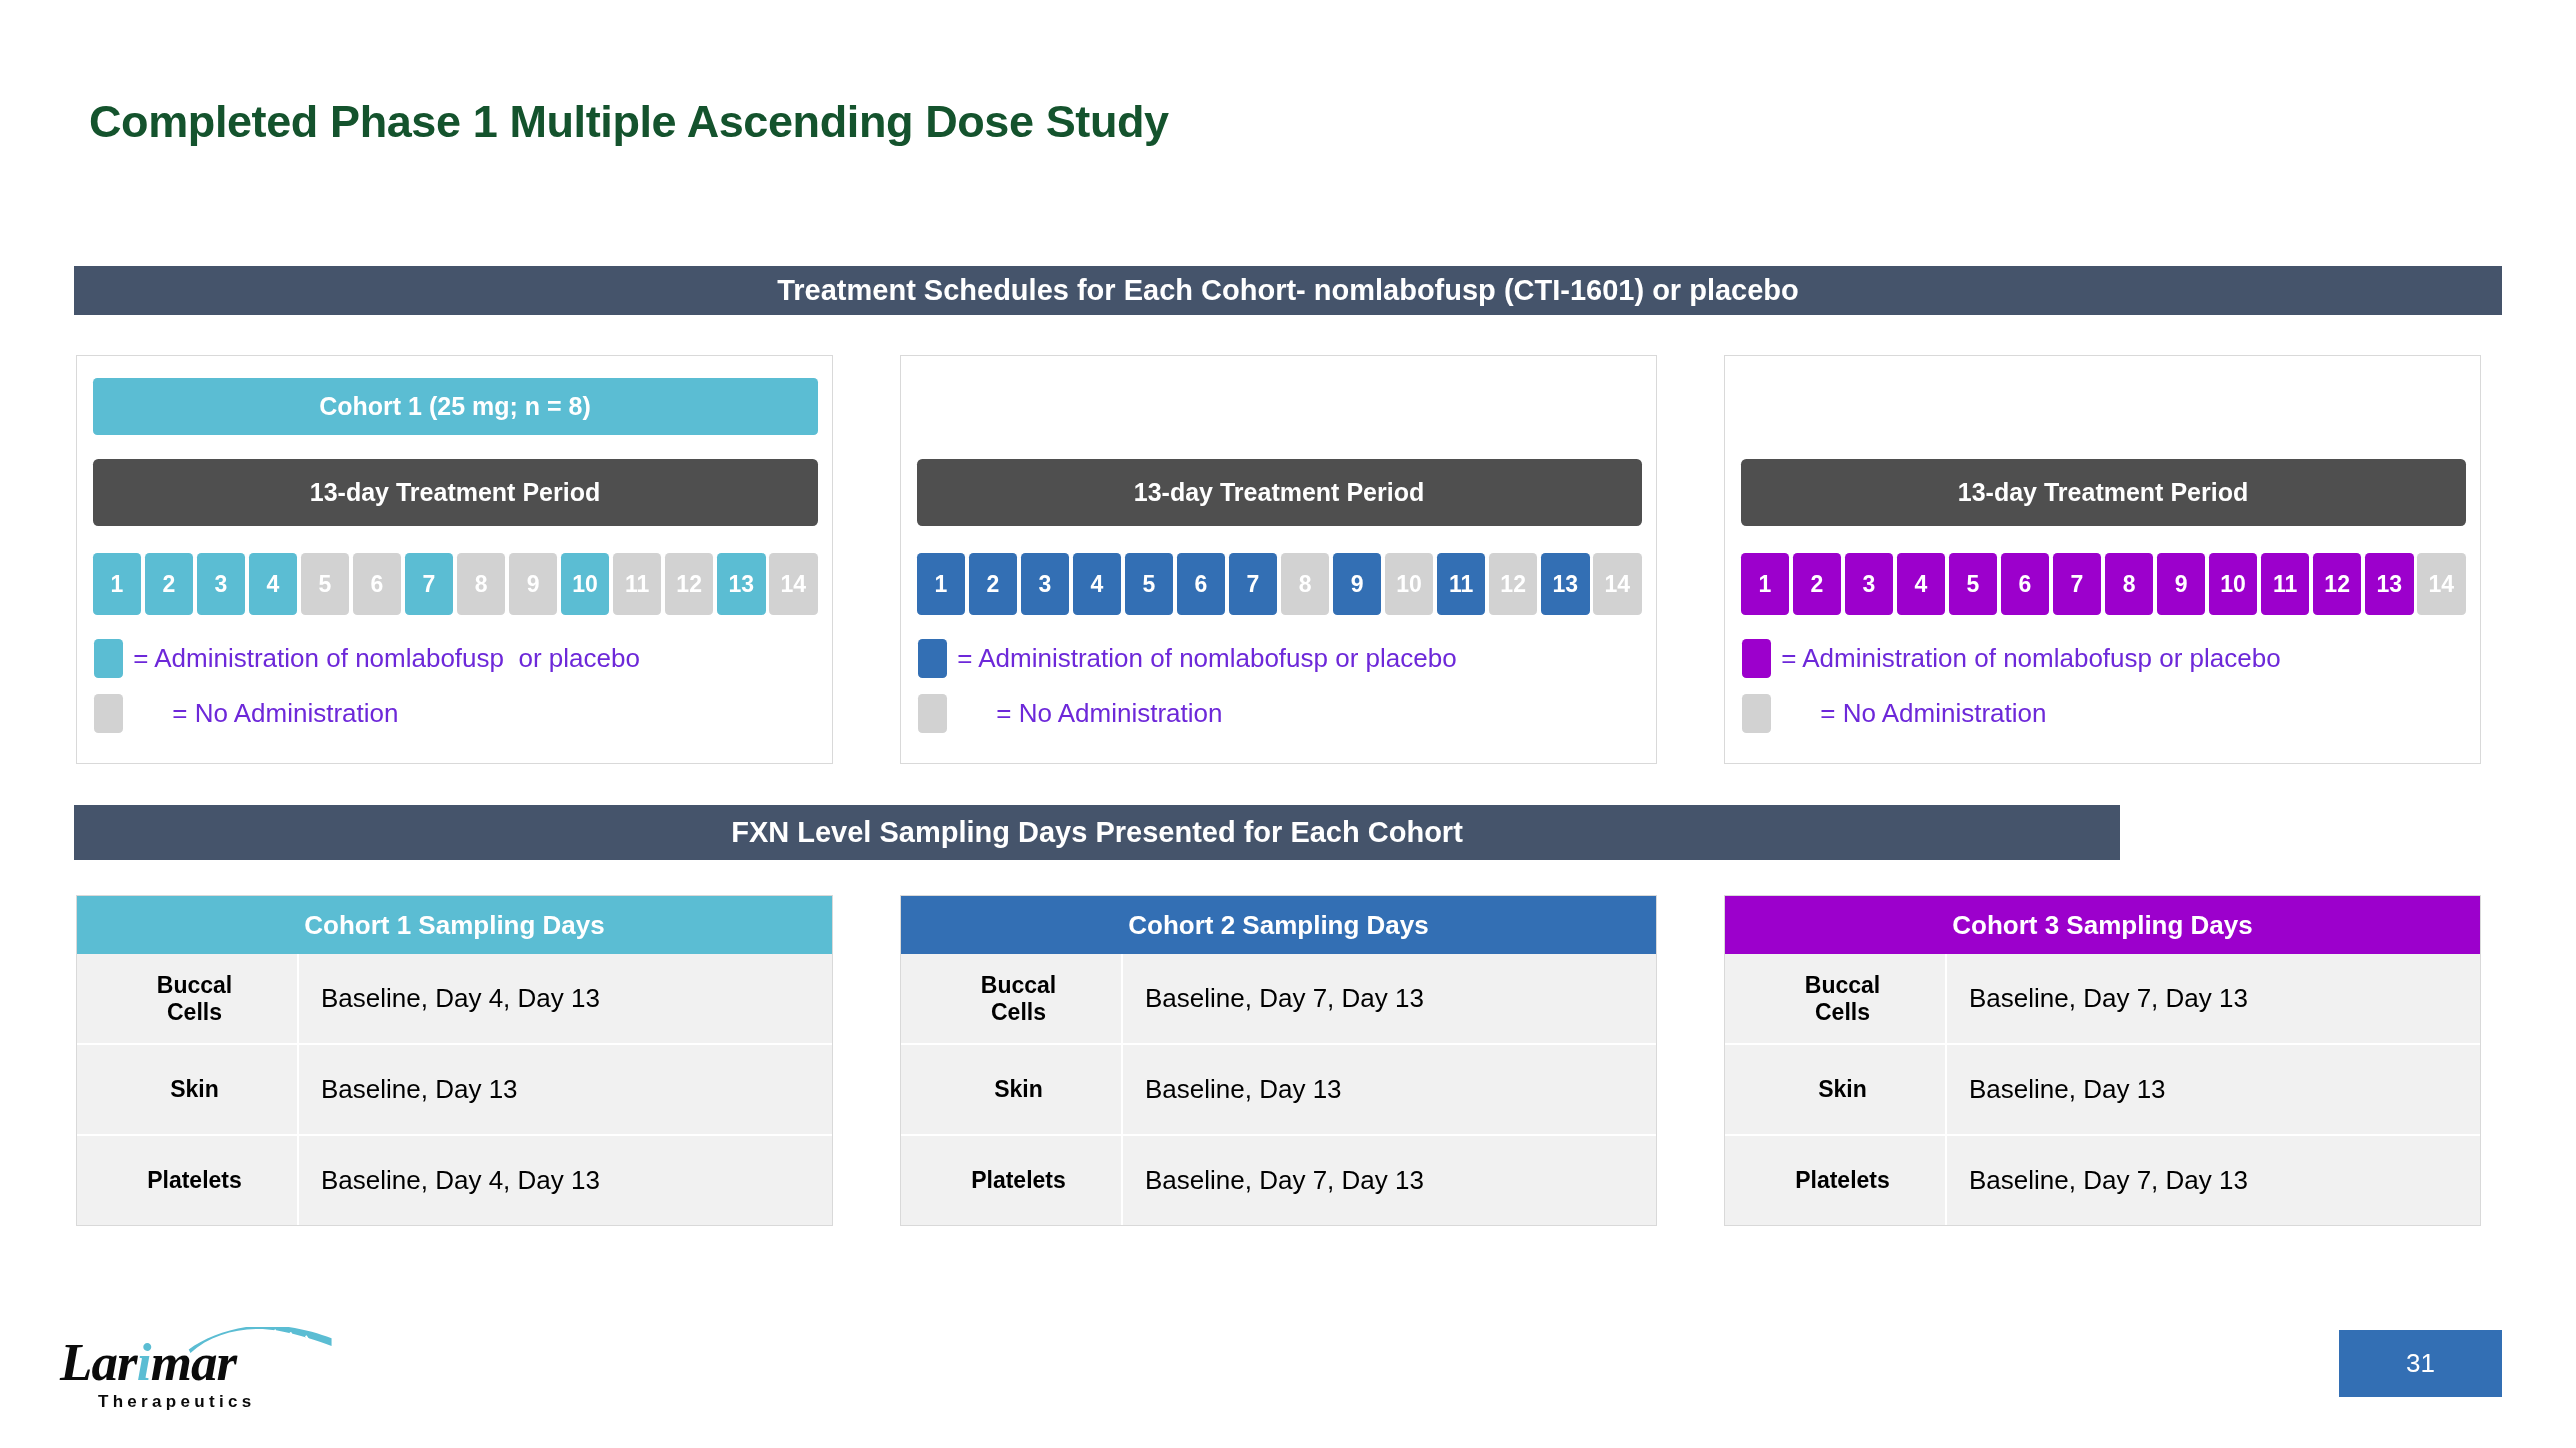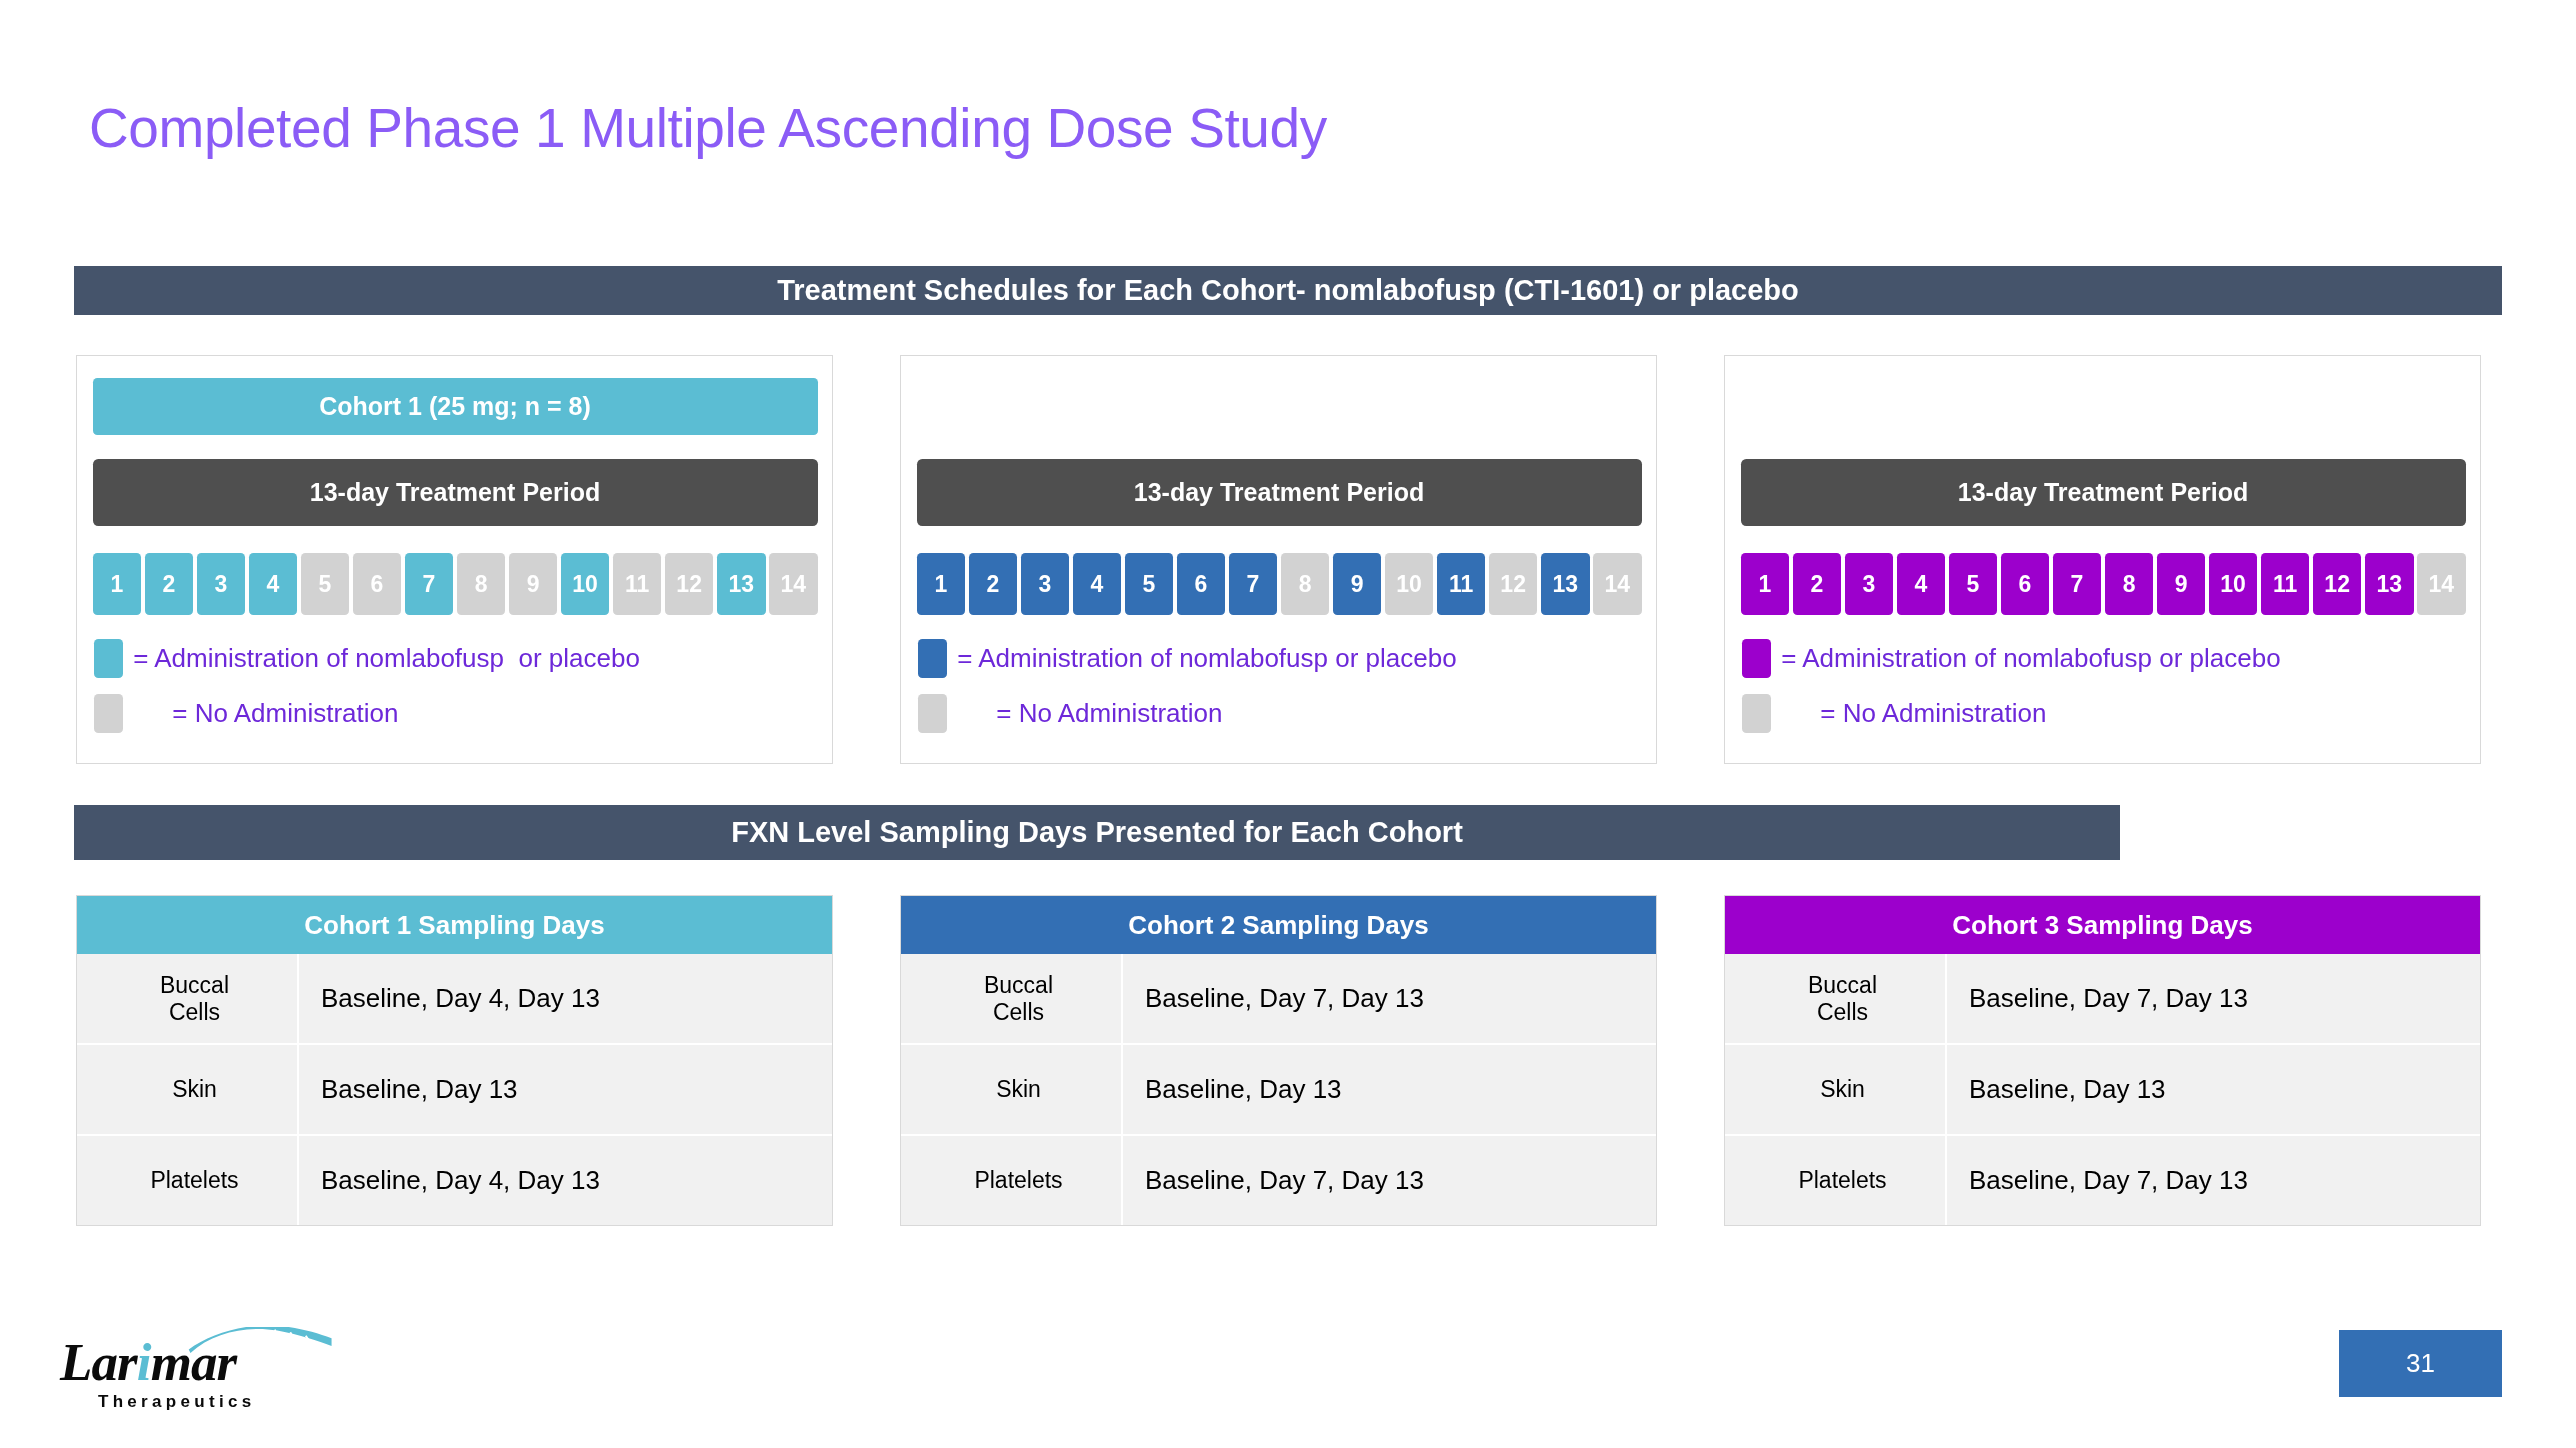--- a/index.html
+++ b/index.html
@@ -10,23 +10,23 @@
     width: 2576px; height: 1449px;
     font-family: "Liberation Sans", sans-serif;
     overflow: hidden;
     position: relative;
   }
 
   
   .slide-title {
     position: absolute;
     left: 89px; top: 96px;
-    font-size: 55px;
-    font-weight: normal;
-    color: #8b5cf6;
+    font-size: 45px;
+    font-weight: bold;
+    color: #14532d;
     letter-spacing: -0.4px;
     white-space: nowrap;
   }
 
   
   .section-banner {
     position: absolute;
     background: #45546B;
     color: #ffffff;
     font-size: 29px;
@@ -141,21 +141,21 @@
     display: flex;
     height: 89px;
     border-top: 2.6px solid #ffffff;
   }
   .st-row:first-child { border-top: none; }
   .st-label {
     width: 222px;
     background: #F1F1F1;
     color: #000000;
     font-size: 23px;
-    font-weight: normal;
+    font-weight: bold;
     display: flex; align-items: center; justify-content: center;
     text-align: center;
     line-height: 1.15;
     border-right: 2.6px solid #ffffff;
     box-sizing: border-box;
     padding-left: 15px;
   }
   .st-value {
     flex: 1 1 auto;
     background: #F1F1F1;

